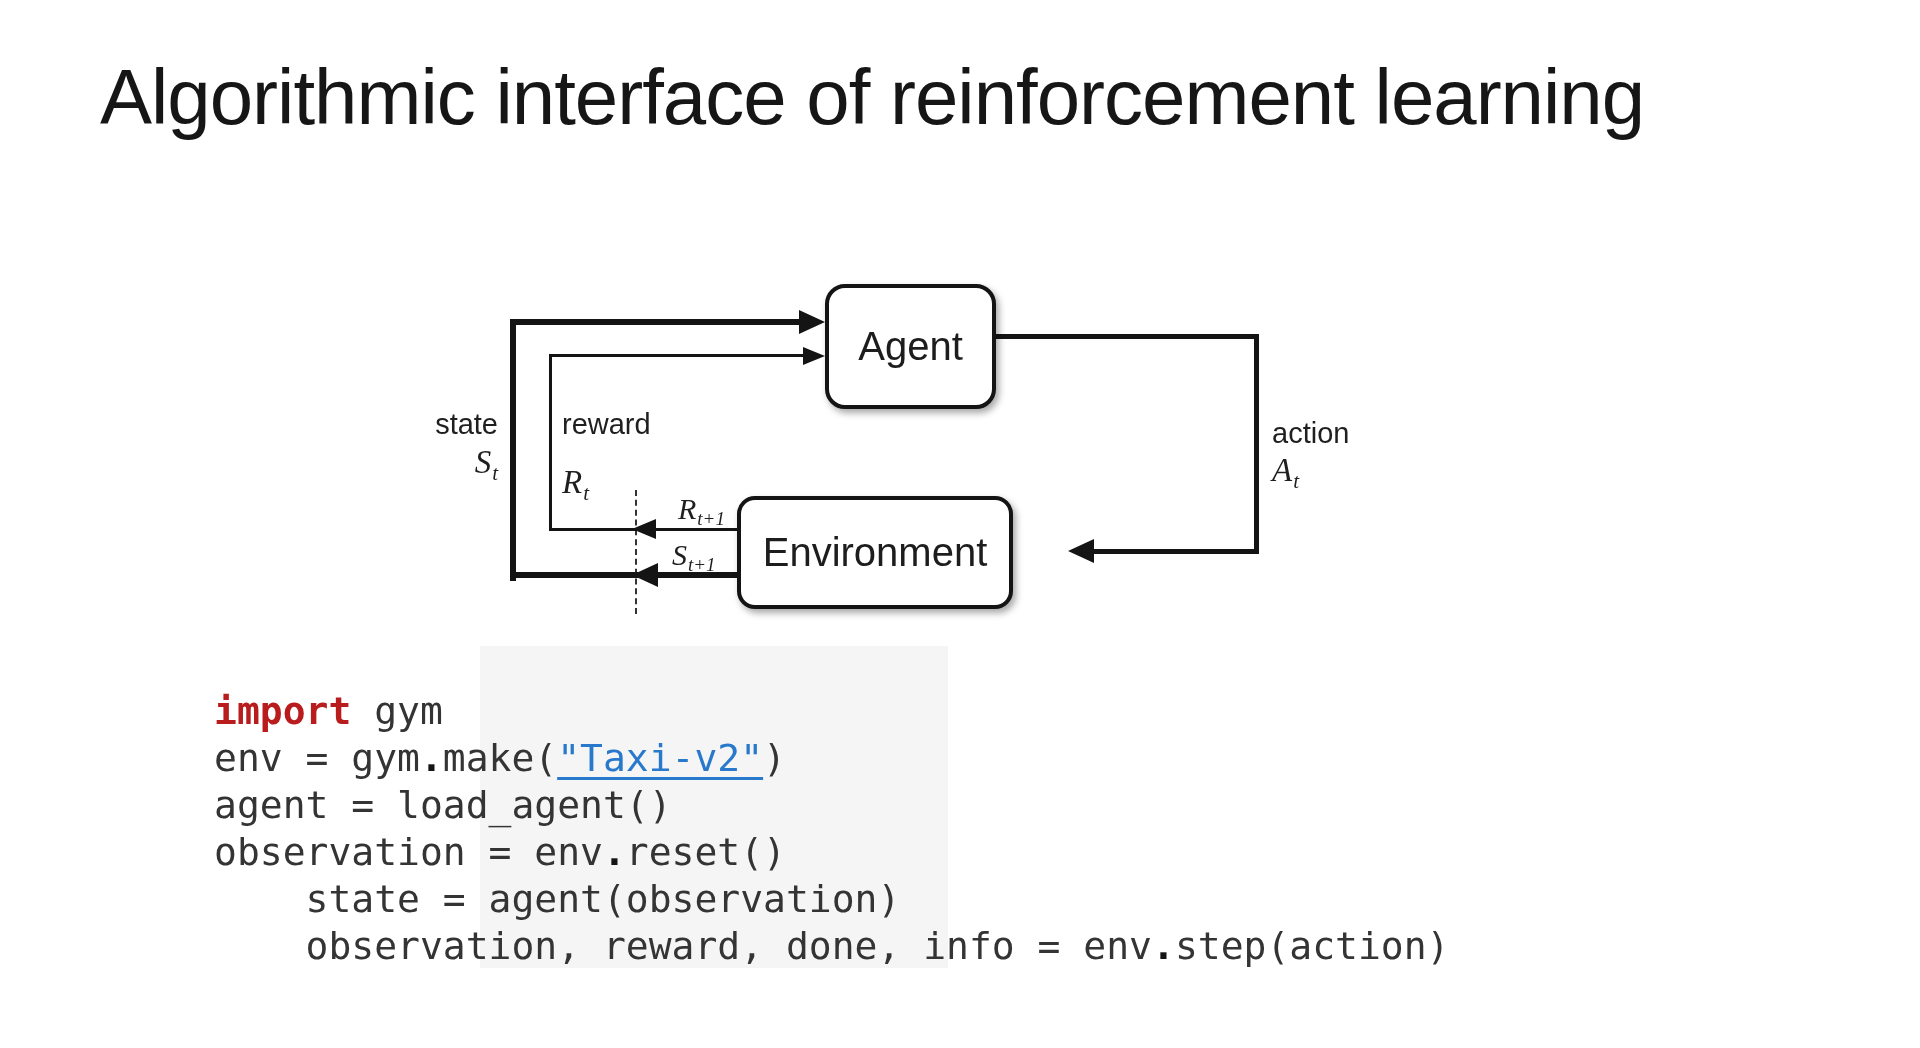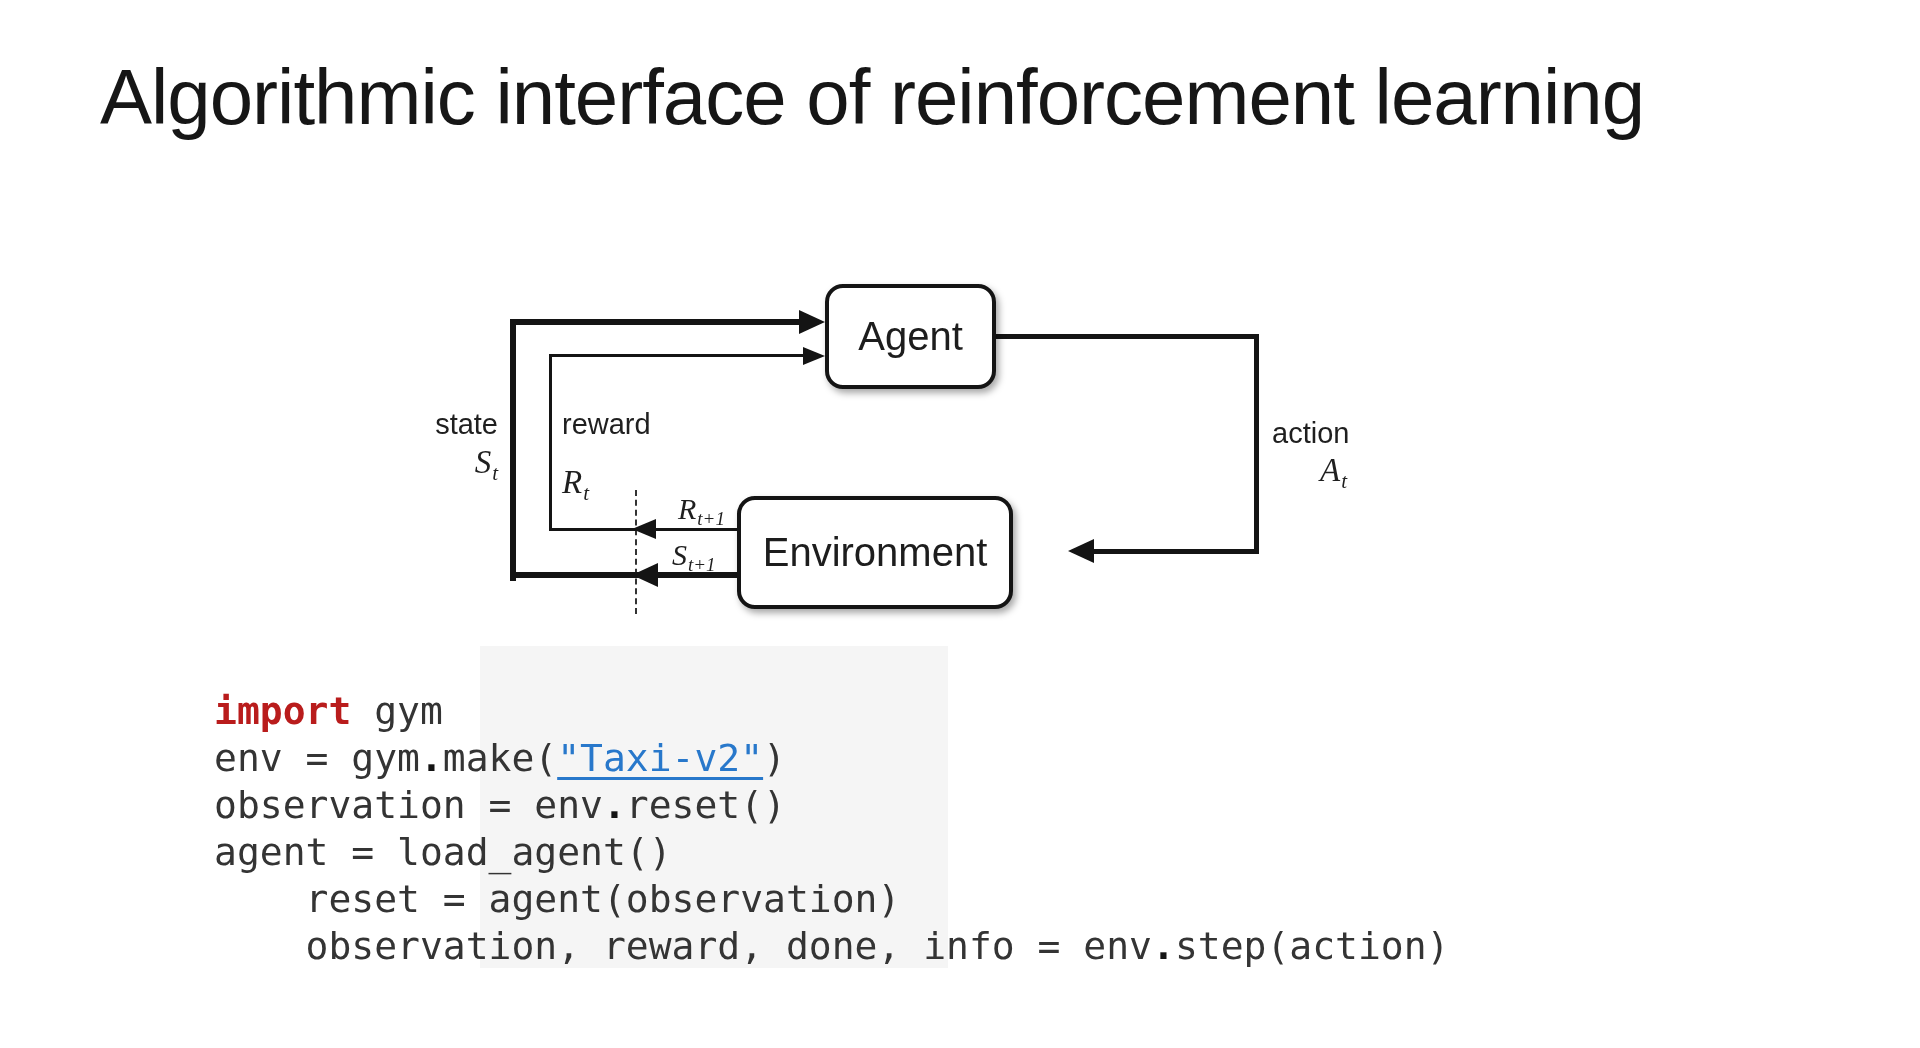--- a/index.html
+++ b/index.html
@@ -16,21 +16,21 @@
   }
   
   .box {
     position:absolute; background:#ffffff;
     border:4px solid #141414; border-radius:18px;
     box-shadow:3px 4px 7px rgba(0,0,0,0.35);
     display:flex; align-items:center; justify-content:center;
     z-index:5;
   }
   .box-label { font-size:40px; color:#1d1d1d; }
-  #agent-box { left:825px; top:284px; width:171px; height:105px; }
+  #agent-box { left:825px; top:284px; width:171px; height:125px;border-radius:20px; }
   #environment-box { left:737px; top:496px; width:276px; height:113px; }
   .line { position:absolute; background:#141414; z-index:3; }
   .arrow { position:absolute; width:0; height:0; z-index:4; }
   .dashed-line {
     position:absolute; left:635px; top:490px; height:124px; width:0;
     border-left:2px dashed #333333; z-index:2;
   }
   .edge-word {
     position:absolute; font-size:29px; color:#1f1f1f; z-index:3;
   }
@@ -102,26 +102,26 @@
     <div class="edge-word ra" style="left:388px; top:408px; width:110px;">state</div>
     <div class="math ra" style="left:388px; top:444px; width:110px;"><span class="mbase">S</span><span class="msub">t</span></div>
 
     <div class="edge-word" style="left:562px; top:408px;">reward</div>
     <div class="math" style="left:562px; top:464px;"><span class="mbase">R</span><span class="msub">t</span></div>
 
     <div class="math math-sm" style="left:678px; top:492px;"><span class="mbase">R</span><span class="msub">t+1</span></div>
     <div class="math math-sm" style="left:672px; top:538px;"><span class="mbase">S</span><span class="msub">t+1</span></div>
 
     <div class="edge-word" style="left:1272px; top:417px;">action</div>
-    <div class="math" style="left:1272px; top:452px;margin-left:48px;"><span class="mbase">A</span><span class="msub">t</span></div>
+    <div class="math" style="left:1272px; top:452px;"><span class="mbase">A</span><span class="msub">t</span></div>
   </div>
 
   <div class="code-bg"></div>
   <div class="code">
       <div class="code-line"><span class="tok-kw">import</span><span class="tok-plain"> gym</span></div>
       <div class="code-line"><span class="tok-plain">env = gym</span><span class="tok-op">.</span><span class="tok-plain">make(</span><span class="tok-link">"Taxi-v2"</span><span class="tok-plain">)</span></div>
+      <div class="code-line"><span class="tok-plain">agent = load_agent()</span></div>
       <div class="code-line"><span class="tok-plain">observation = env</span><span class="tok-op">.</span><span class="tok-plain">reset()</span></div>
-      <div class="code-line"><span class="tok-plain">agent = load_agent()</span></div>
-      <div class="code-line"><span class="tok-plain">    reset = agent(observation)</span></div>
+      <div class="code-line"><span class="tok-plain">    state = agent(observation)</span></div>
       <div class="code-line"><span class="tok-plain">    observation, reward, done, info = env</span><span class="tok-op">.</span><span class="tok-plain">step(action)</span></div>
     </div>
 
 </div>
 
 </body></html>

